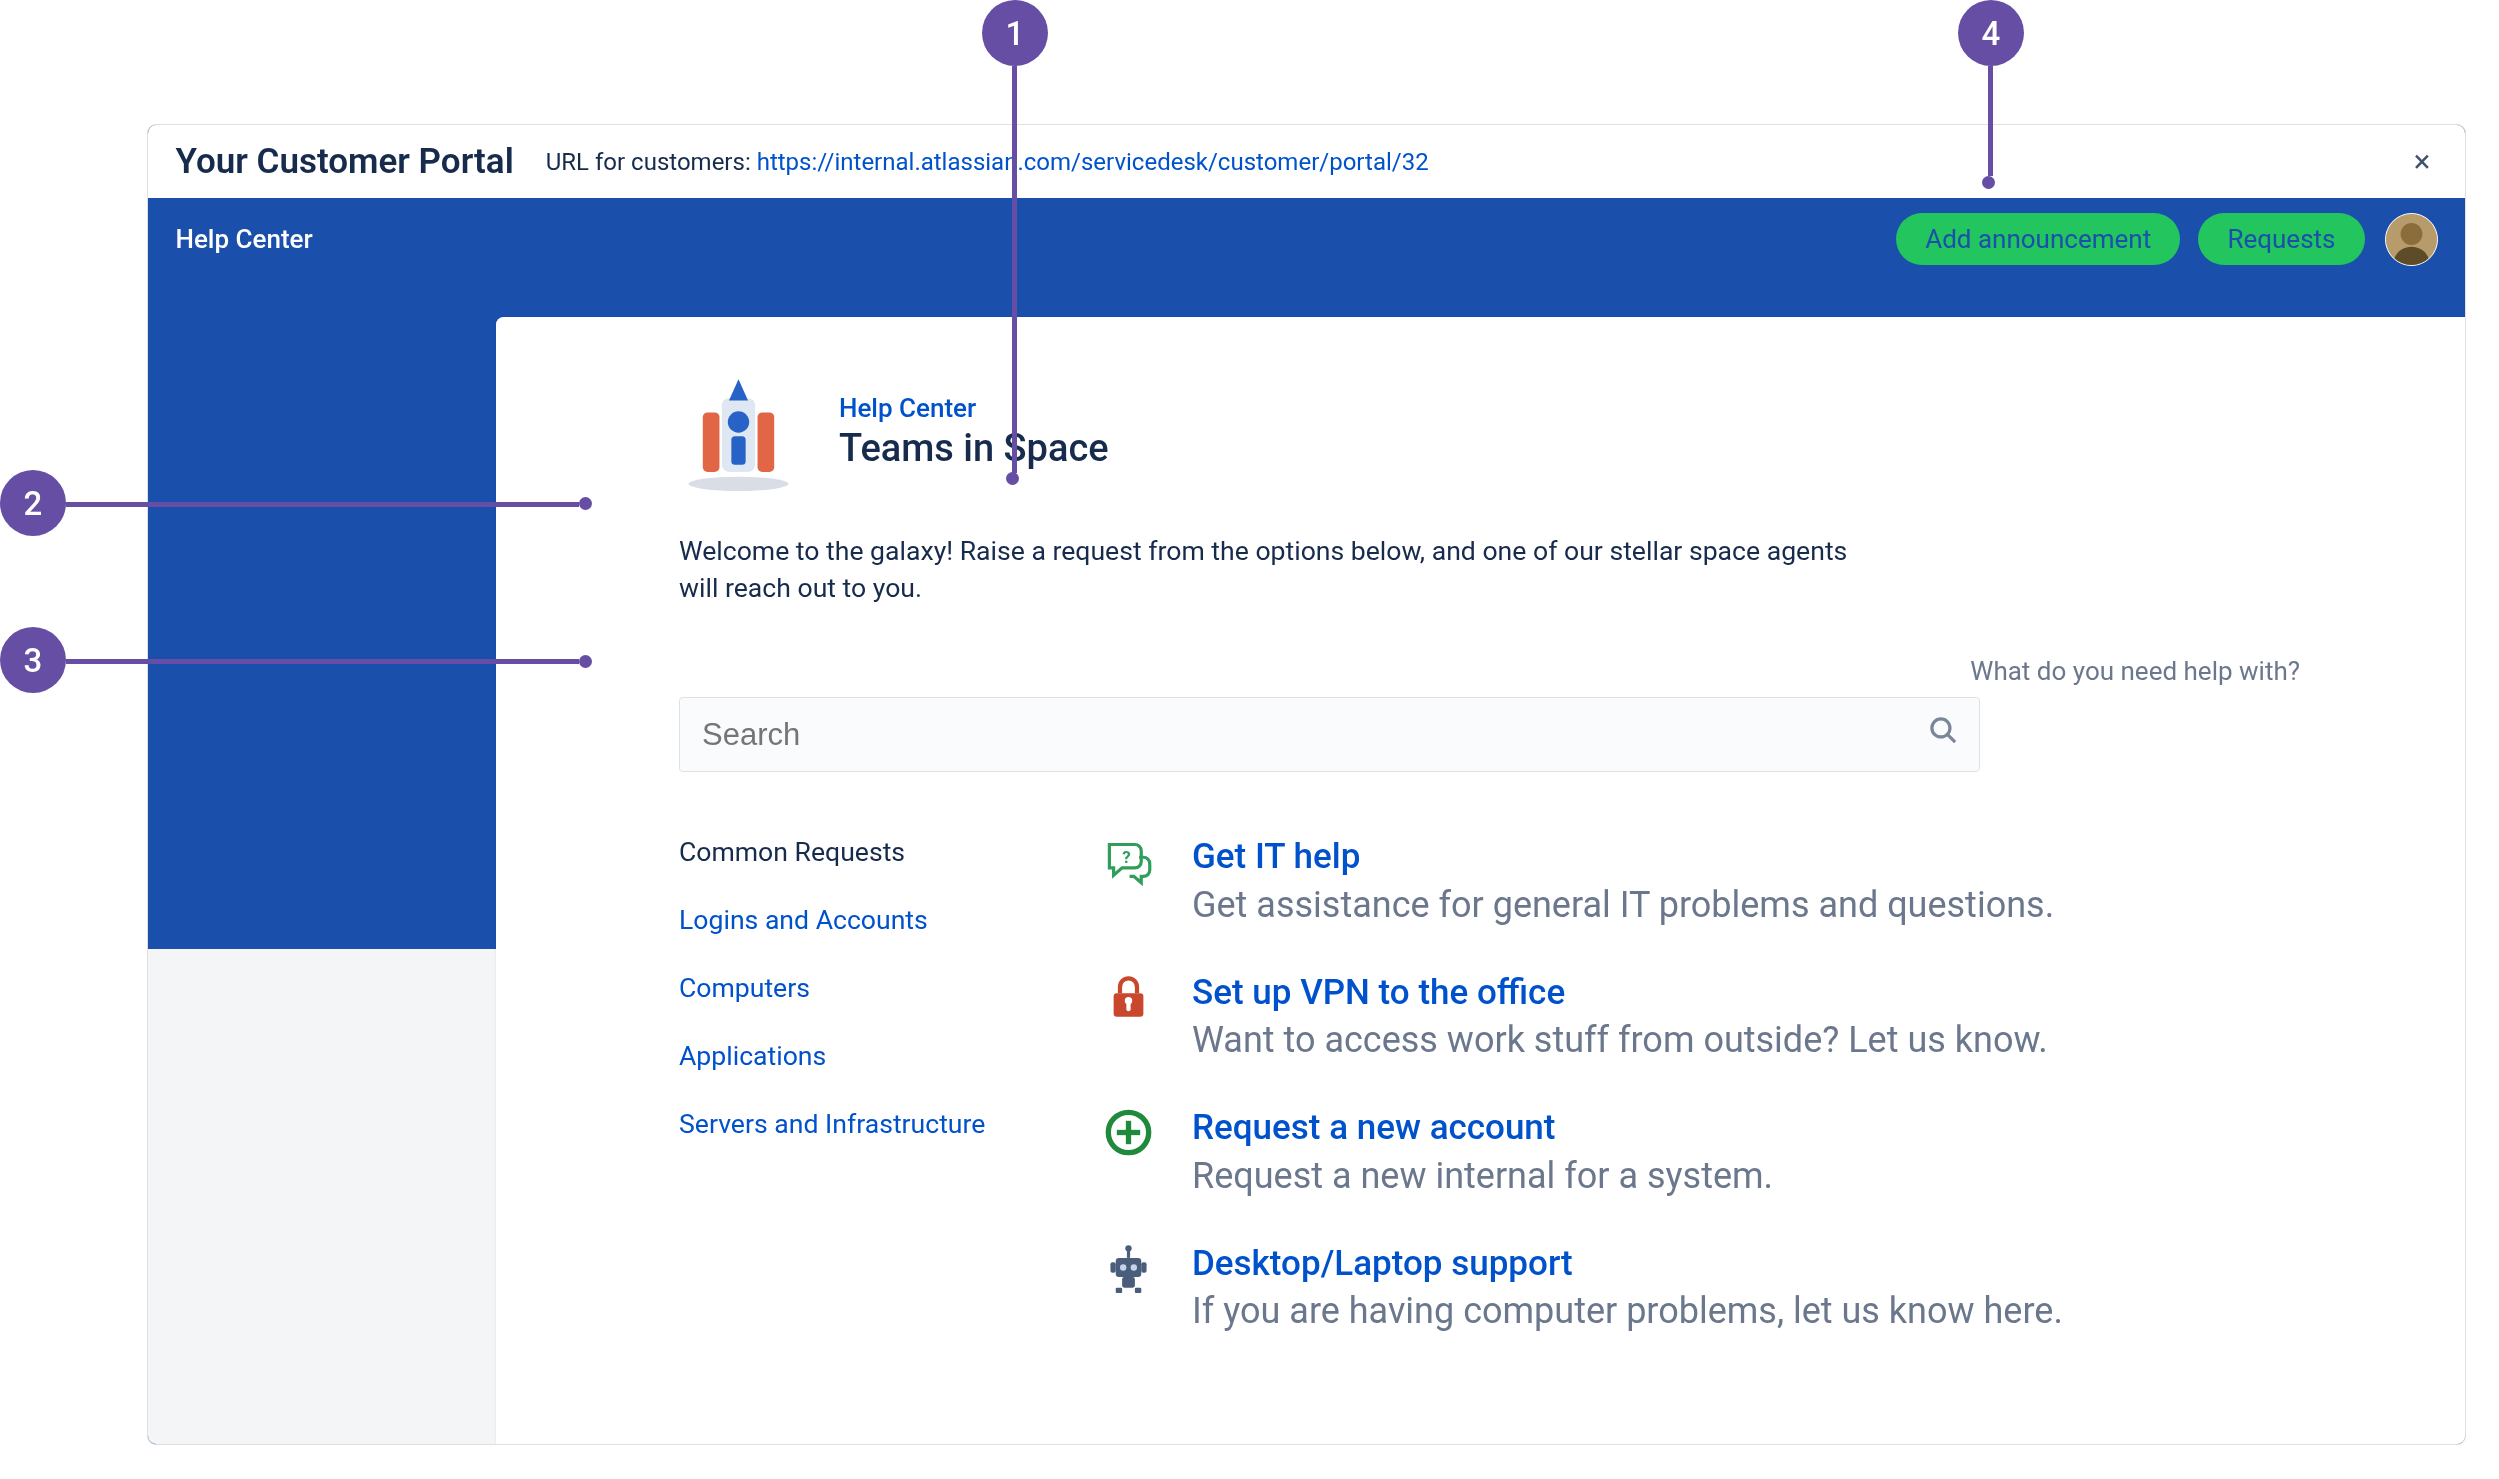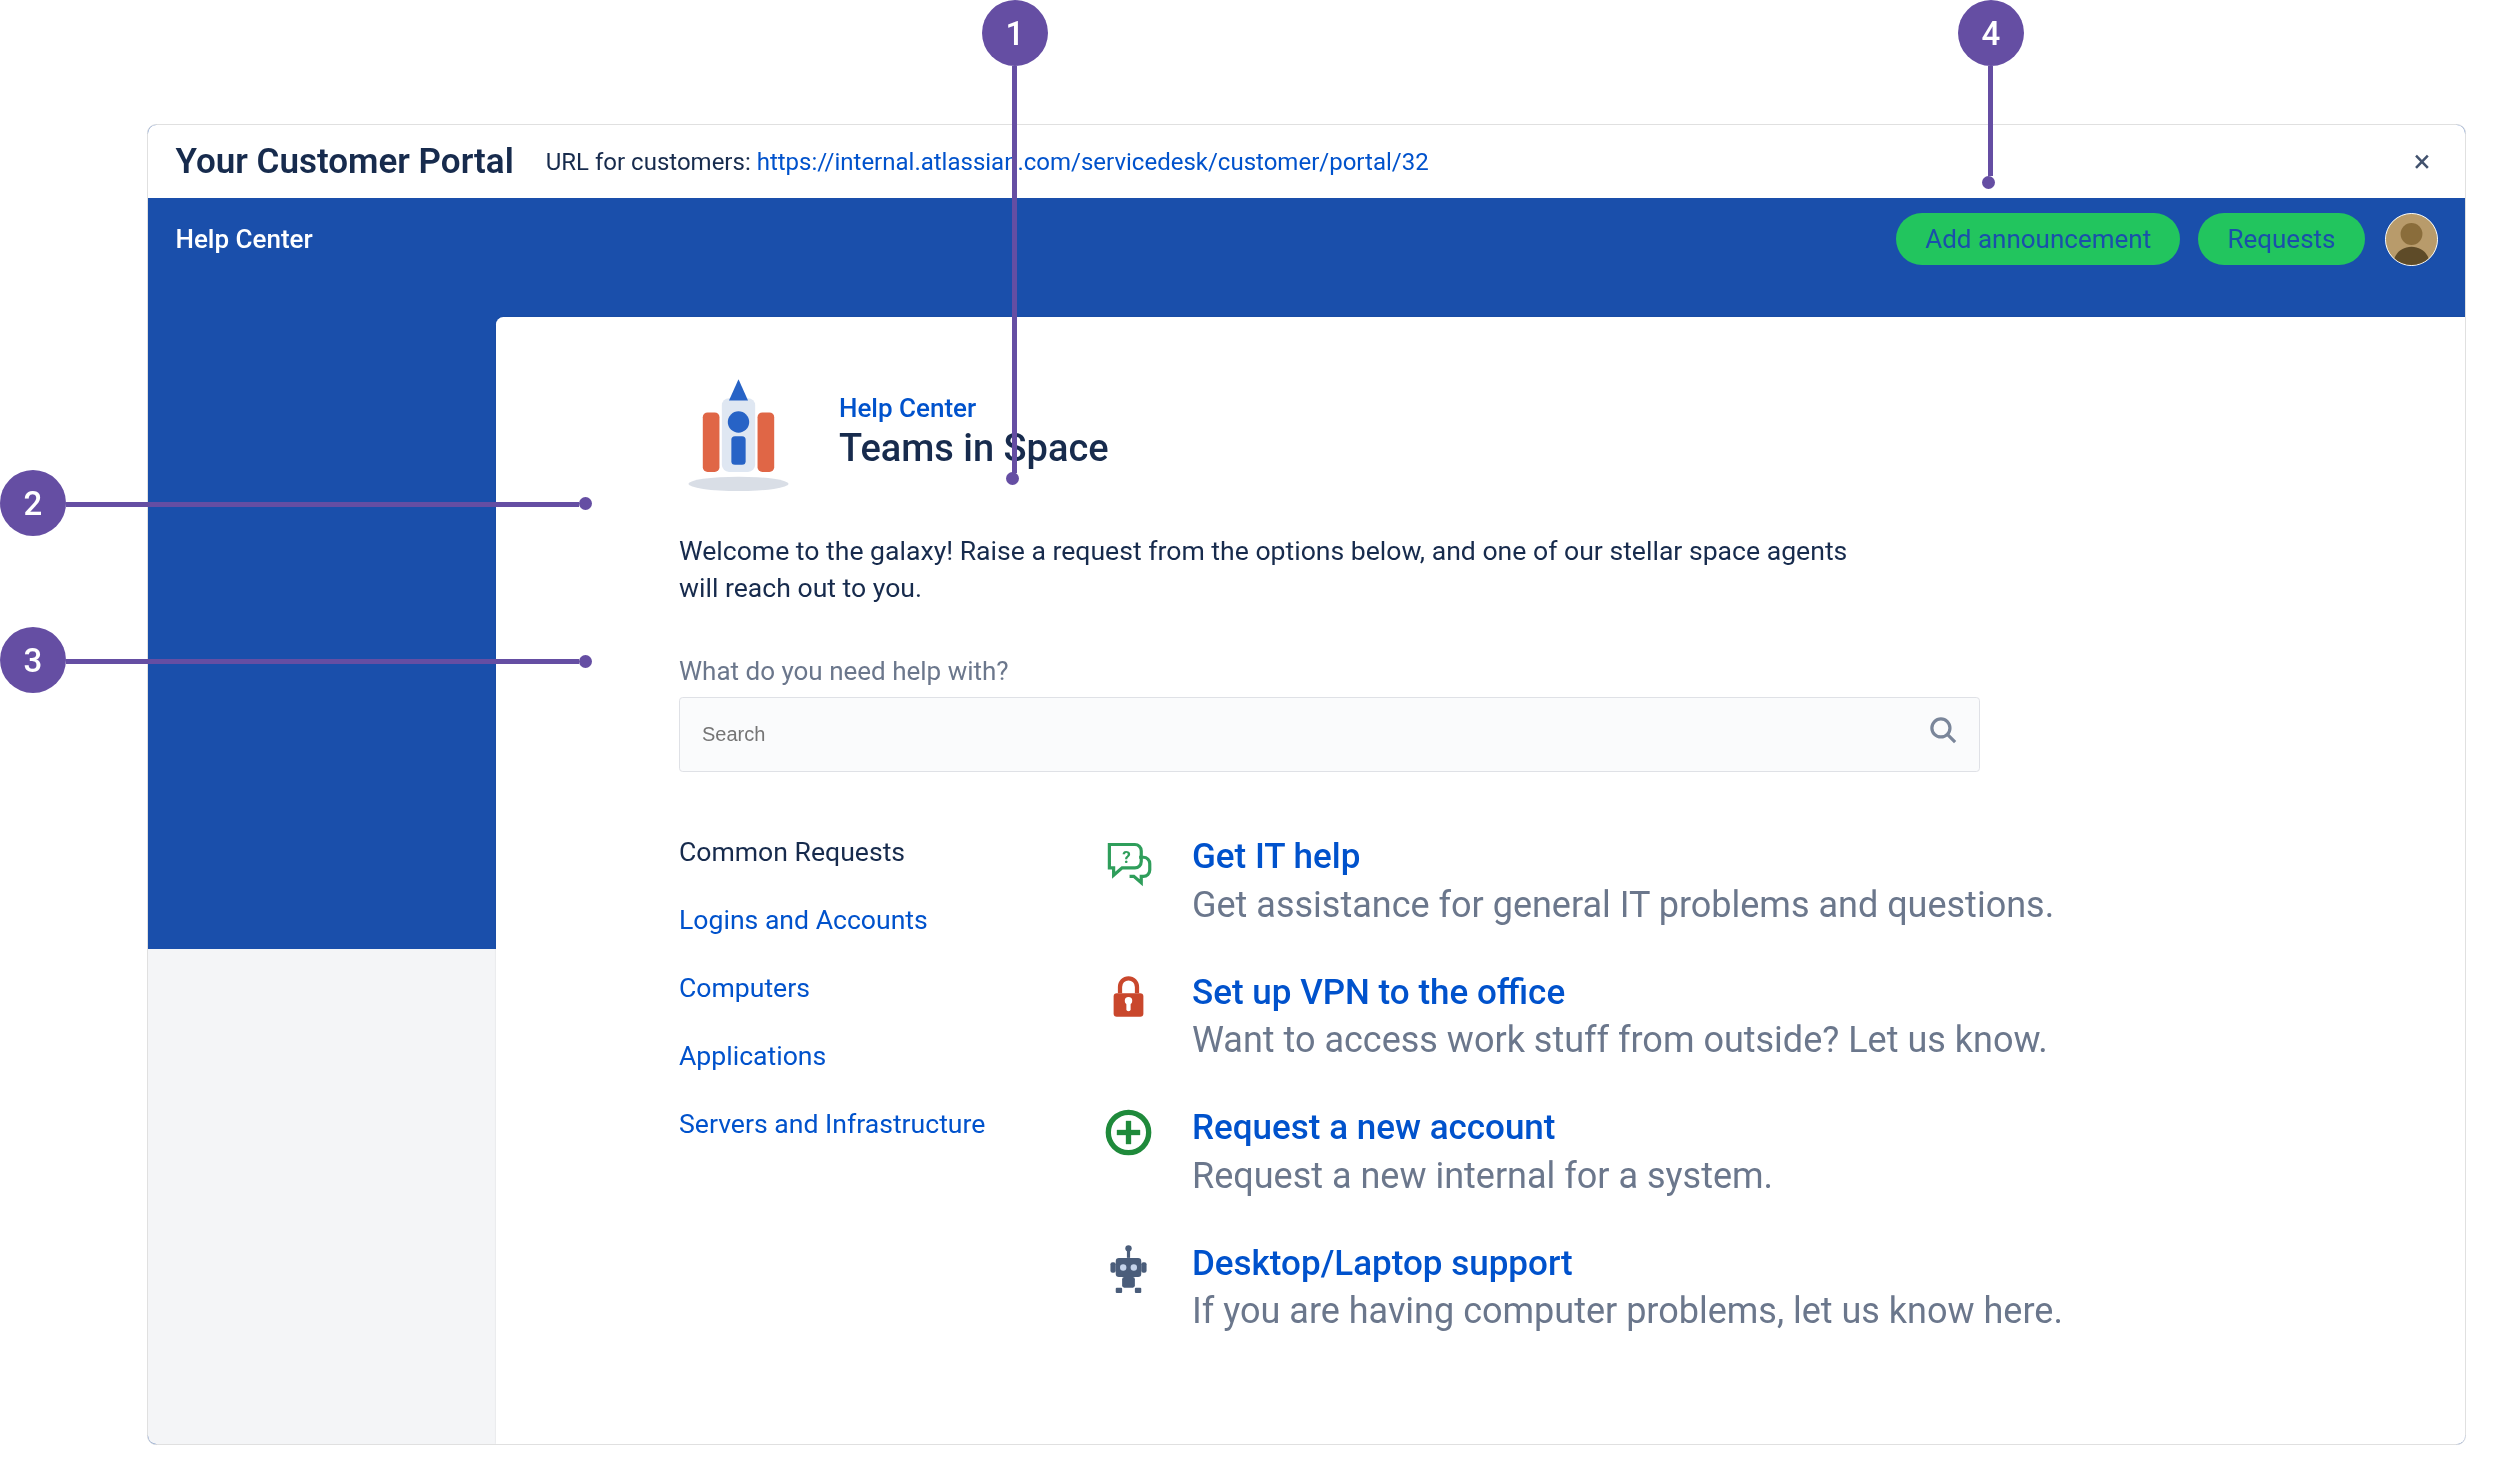--- a/index.html
+++ b/index.html
@@ -54,27 +54,27 @@
   
   .header-row{display:flex;align-items:center;margin-bottom:41px;}
   .logo-box{width:119px;display:flex;align-items:center;justify-content:center;}
   .logo-box svg{width:119px;height:119px;}
   .header-text{margin-left:41px;}
   .breadcrumb{color:var(--link-blue);font-size:26px;font-weight:500;}
   .project-title{font-size:38px;font-weight:500;margin-top:3.7px;color:var(--text-dark);}
 
   .welcome{font-size:26.6px;line-height:1.4;color:var(--text-dark);margin-bottom:50px;max-width:1209px;}
 
-  .search-label{font-size:26px;color:var(--text-grey);margin-bottom:11px;}
+  .search-label{font-size:26px;color:var(--text-grey);margin-bottom:11px;text-align:right;}
   .search-box{
     width:1259px;height:73px;border:1.8px solid #dfe1e6;border-radius:3.7px;background:#fafbfc;
     display:flex;align-items:center;padding:0 20px;color:#7a869a;font-size:27.5px;
   }
   .search-box input{
-    flex:1;border:none;background:transparent;outline:none;font-size:20px;color:var(--text-dark);
+    flex:1;border:none;background:transparent;outline:none;font-size:31px;color:var(--text-dark);
   }
   .search-box .mag{font-size:31px;color:#7a869a;}
 
   .lower{display:flex;margin-top:64px;}
   .categories{width:339px;}
   .categories .cat{font-size:26.6px;margin-bottom:37px;cursor:pointer;}
   .categories .cat.active{color:var(--text-dark);font-weight:400;position:relative;}
   .categories .cat:not(.active){color:var(--link-blue);font-weight:400;}
 
   .request-list{flex:1;margin-left:78px;}

